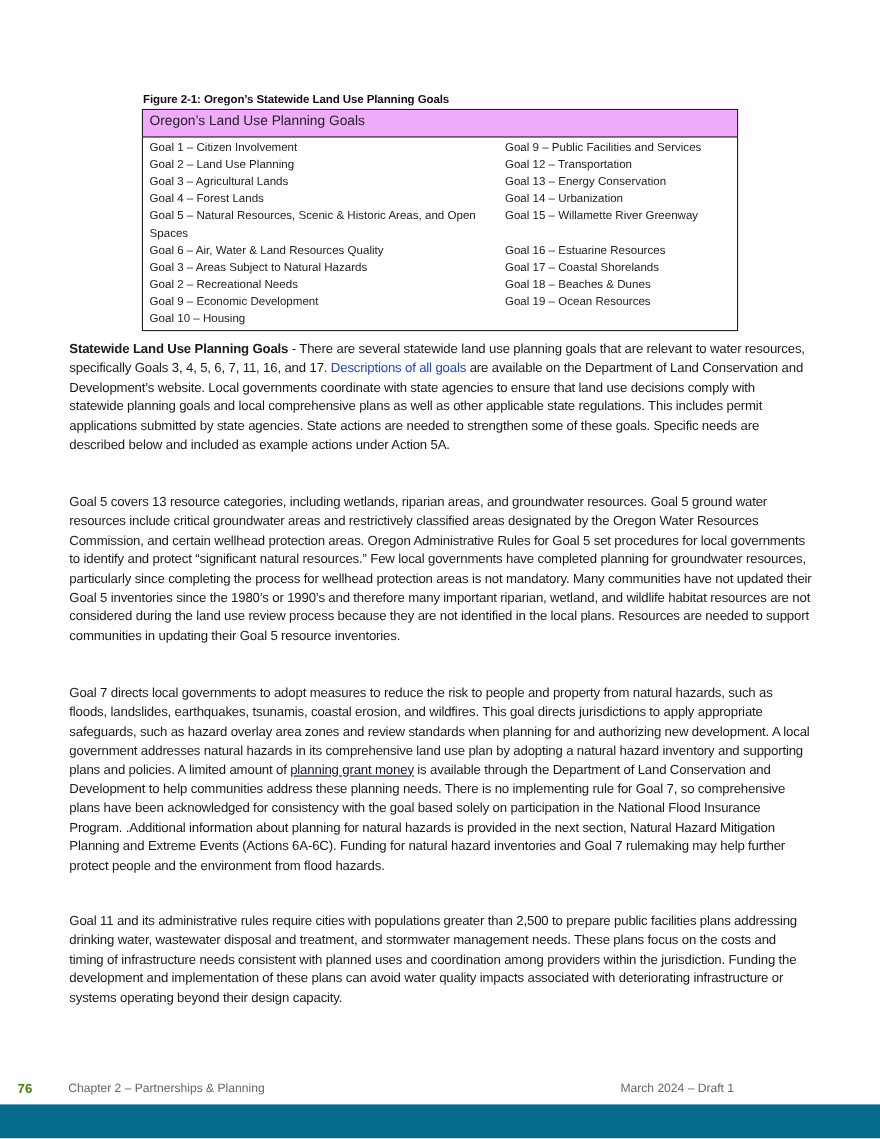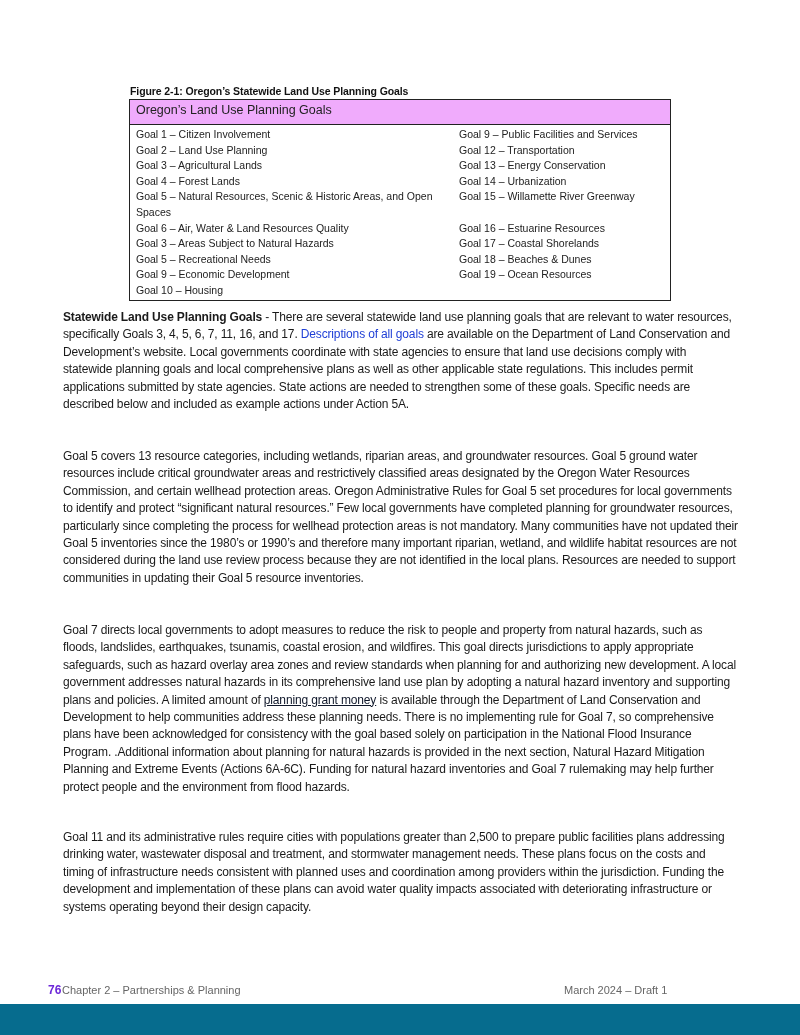--- a/index.html
+++ b/index.html
@@ -17,42 +17,42 @@
   .spacer { height: 15.6px; }
   .body-text { position: absolute; left: 63px; width: 675px; font-size: 12px; line-height: 17.4px; color: #1a1a1a; letter-spacing: -0.15px; }
   .p1 { top: 309px; }
   .p2 { top: 448px; }
   .p3 { top: 622px; }
   .p4 { top: 829px; }
   .bold { font-weight: bold; }
   .link-plain { color: #1f3fd6; }
   .link-underline { color: #0f172a; text-decoration: underline; }
   .footer { position: absolute; left: 0; top: 983px; width: 800px; height: 16px; font-size: 11px; color: #666; }
-  .page-num { position: absolute; left: 48px; top: 0; font-weight: bold; color: #6d28d9; font-size: 12px; }
+  .page-num { position: absolute; left: 16px; top: 0; font-weight: bold; color: #4d7c0f; font-size: 12px; }
   .chapter { position: absolute; left: 62px; top: 1px; }
   .date { position: absolute; left: 564px; top: 1px; }
   .footer-band { position: absolute; left: 0; top: 1004px; width: 800px; height: 31px; background: #066c8e; }
 </style>
 </head>
 <body>
 
 <div class="figure-caption">Figure 2-1: Oregon’s Statewide Land Use Planning Goals</div>
 
 <div class="goals-table">
   <div class="goals-header">Oregon’s Land Use Planning Goals</div>
   <div class="goals-body">
     <div class="goals-col left">
       <div class="goal-line">Goal 1 – Citizen Involvement</div>
       <div class="goal-line">Goal 2 – Land Use Planning</div>
       <div class="goal-line">Goal 3 – Agricultural Lands</div>
       <div class="goal-line">Goal 4 – Forest Lands</div>
       <div class="goal-line wrap" style="width:300px;">Goal 5 – Natural Resources, Scenic &amp; Historic Areas, and Open Spaces</div>
       <div class="goal-line">Goal 6 – Air, Water &amp; Land Resources Quality</div>
       <div class="goal-line">Goal 3 – Areas Subject to Natural Hazards</div>
-      <div class="goal-line">Goal 5 – Recreational Needs</div>
+      <div class="goal-line">Goal 2 – Recreational Needs</div>
       <div class="goal-line">Goal 9 – Economic Development</div>
       <div class="goal-line">Goal 10 – Housing</div>
     </div>
     <div class="goals-col right">
       <div class="goal-line">Goal 9 – Public Facilities and Services</div>
       <div class="goal-line">Goal 12 – Transportation</div>
       <div class="goal-line">Goal 13 – Energy Conservation</div>
       <div class="goal-line">Goal 14 – Urbanization</div>
       <div class="goal-line">Goal 15 – Willamette River Greenway</div>
       <div class="spacer"></div>

